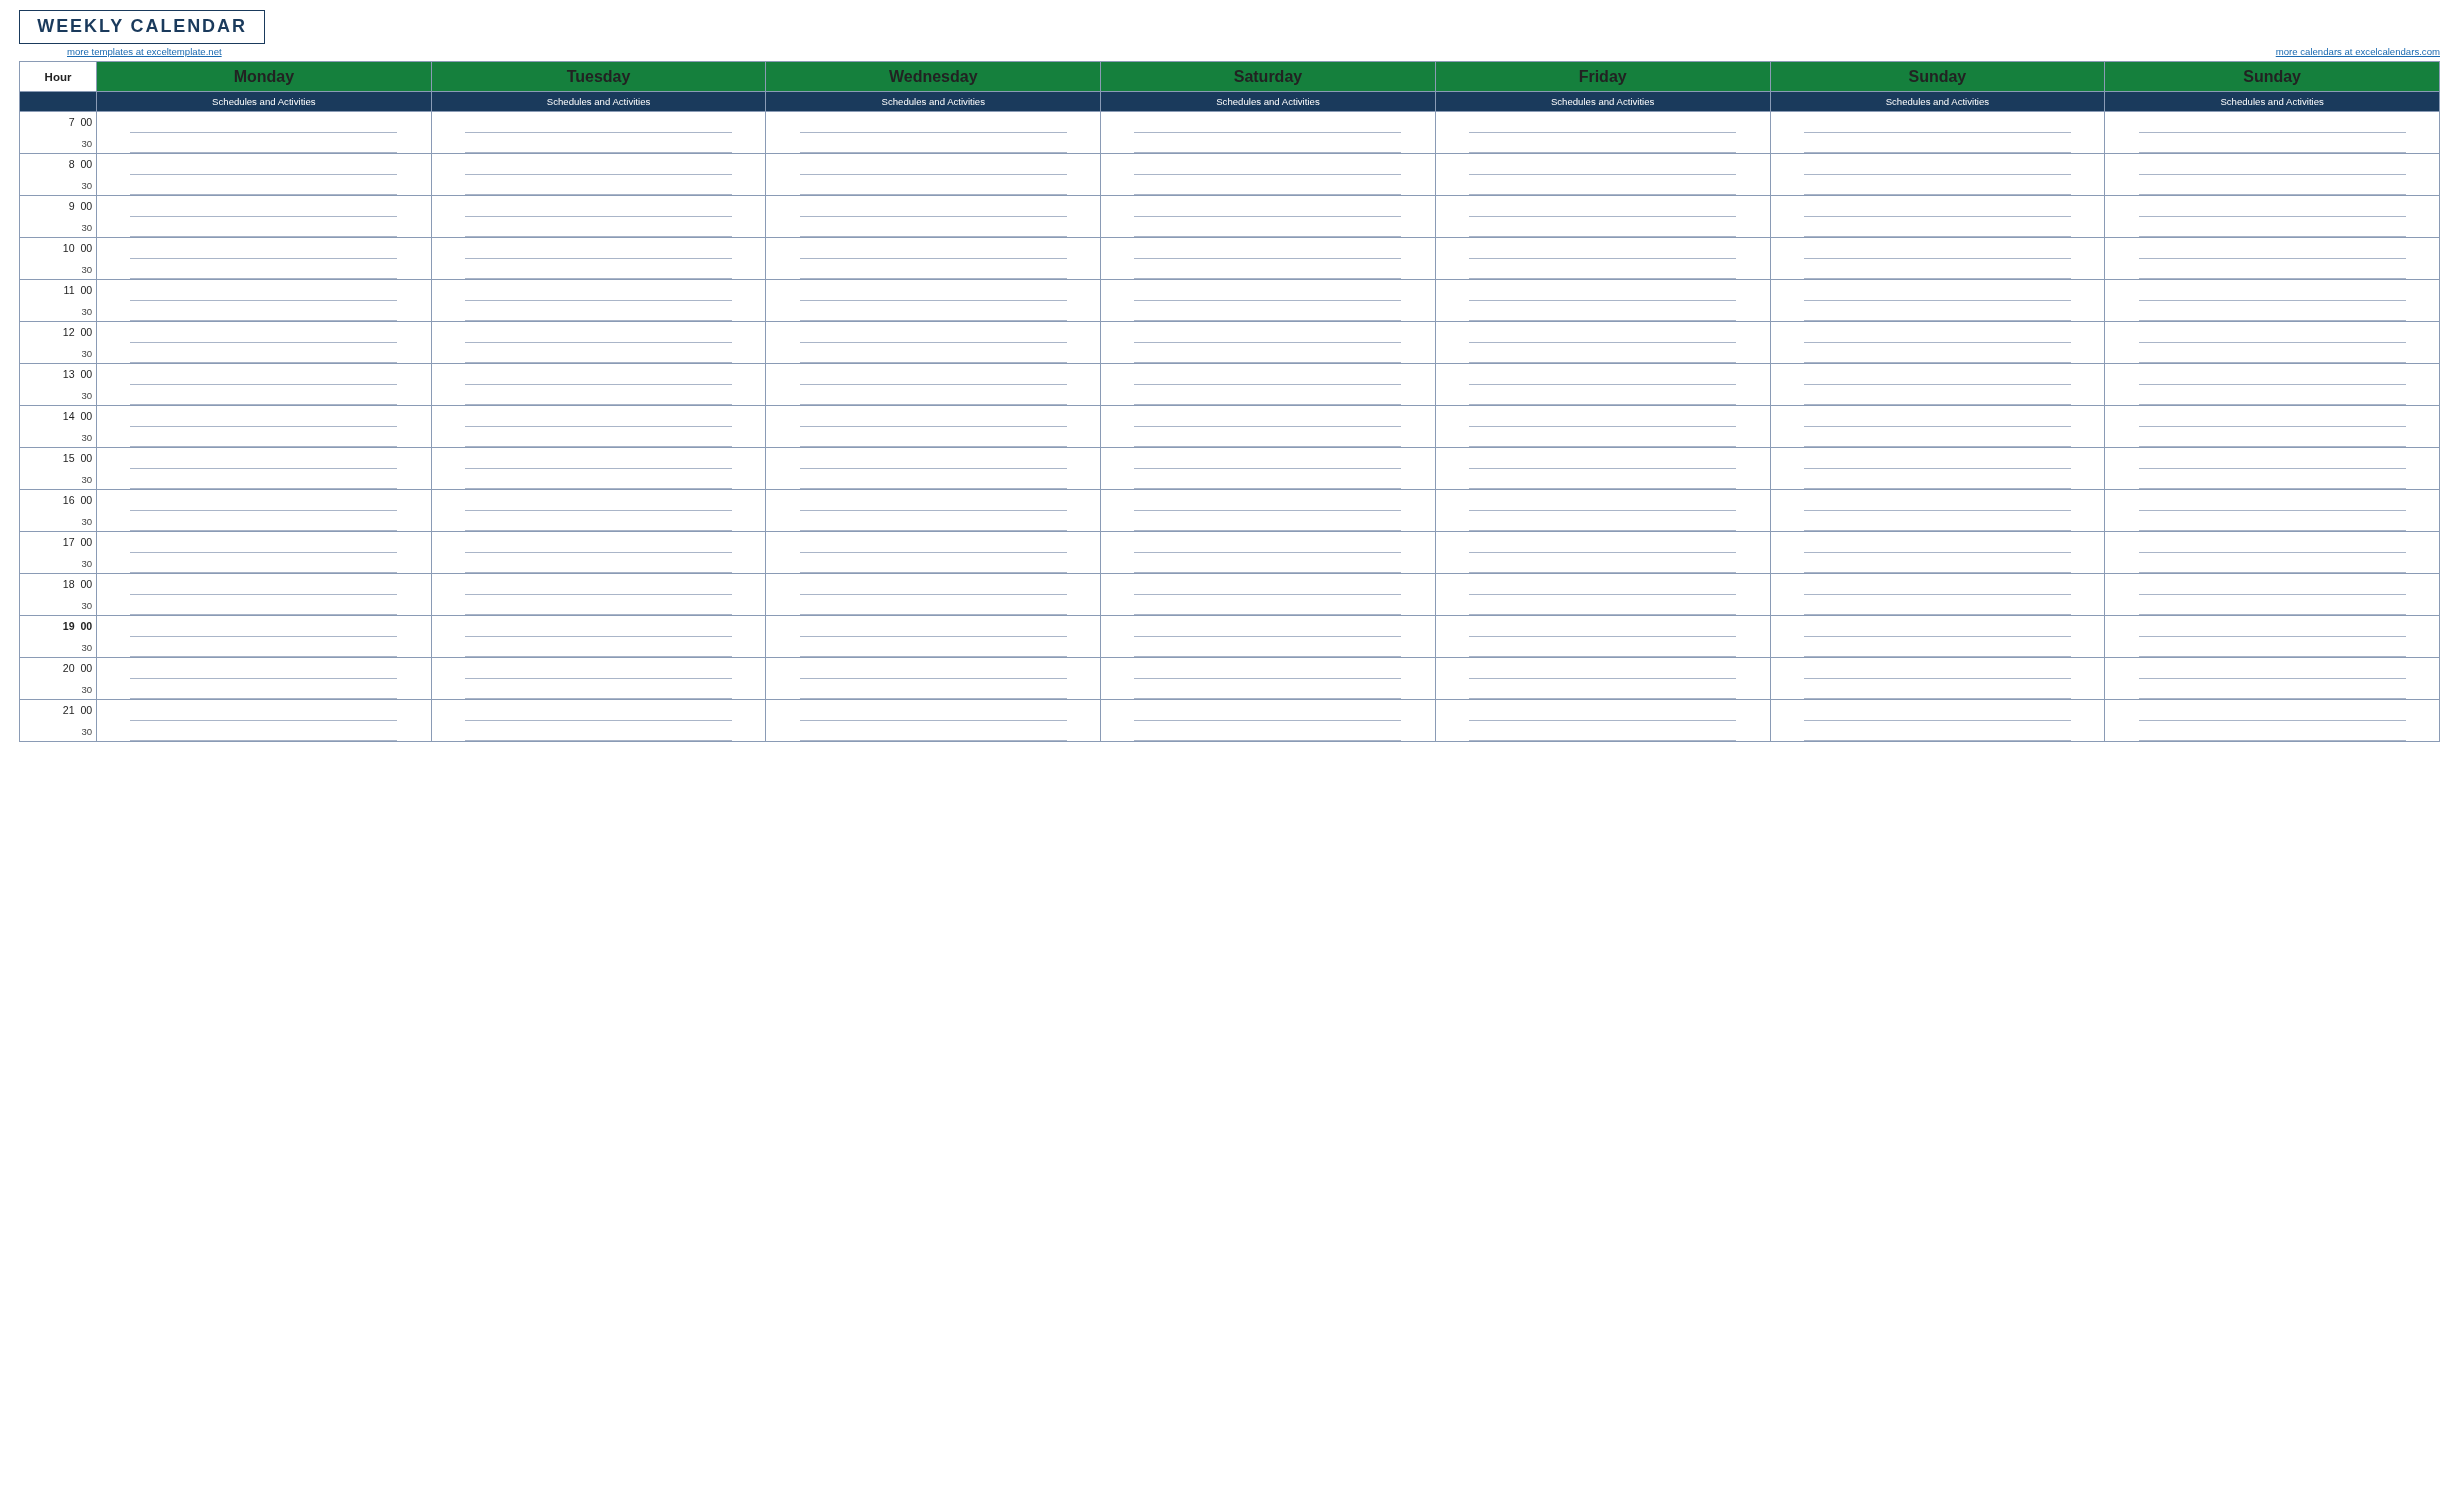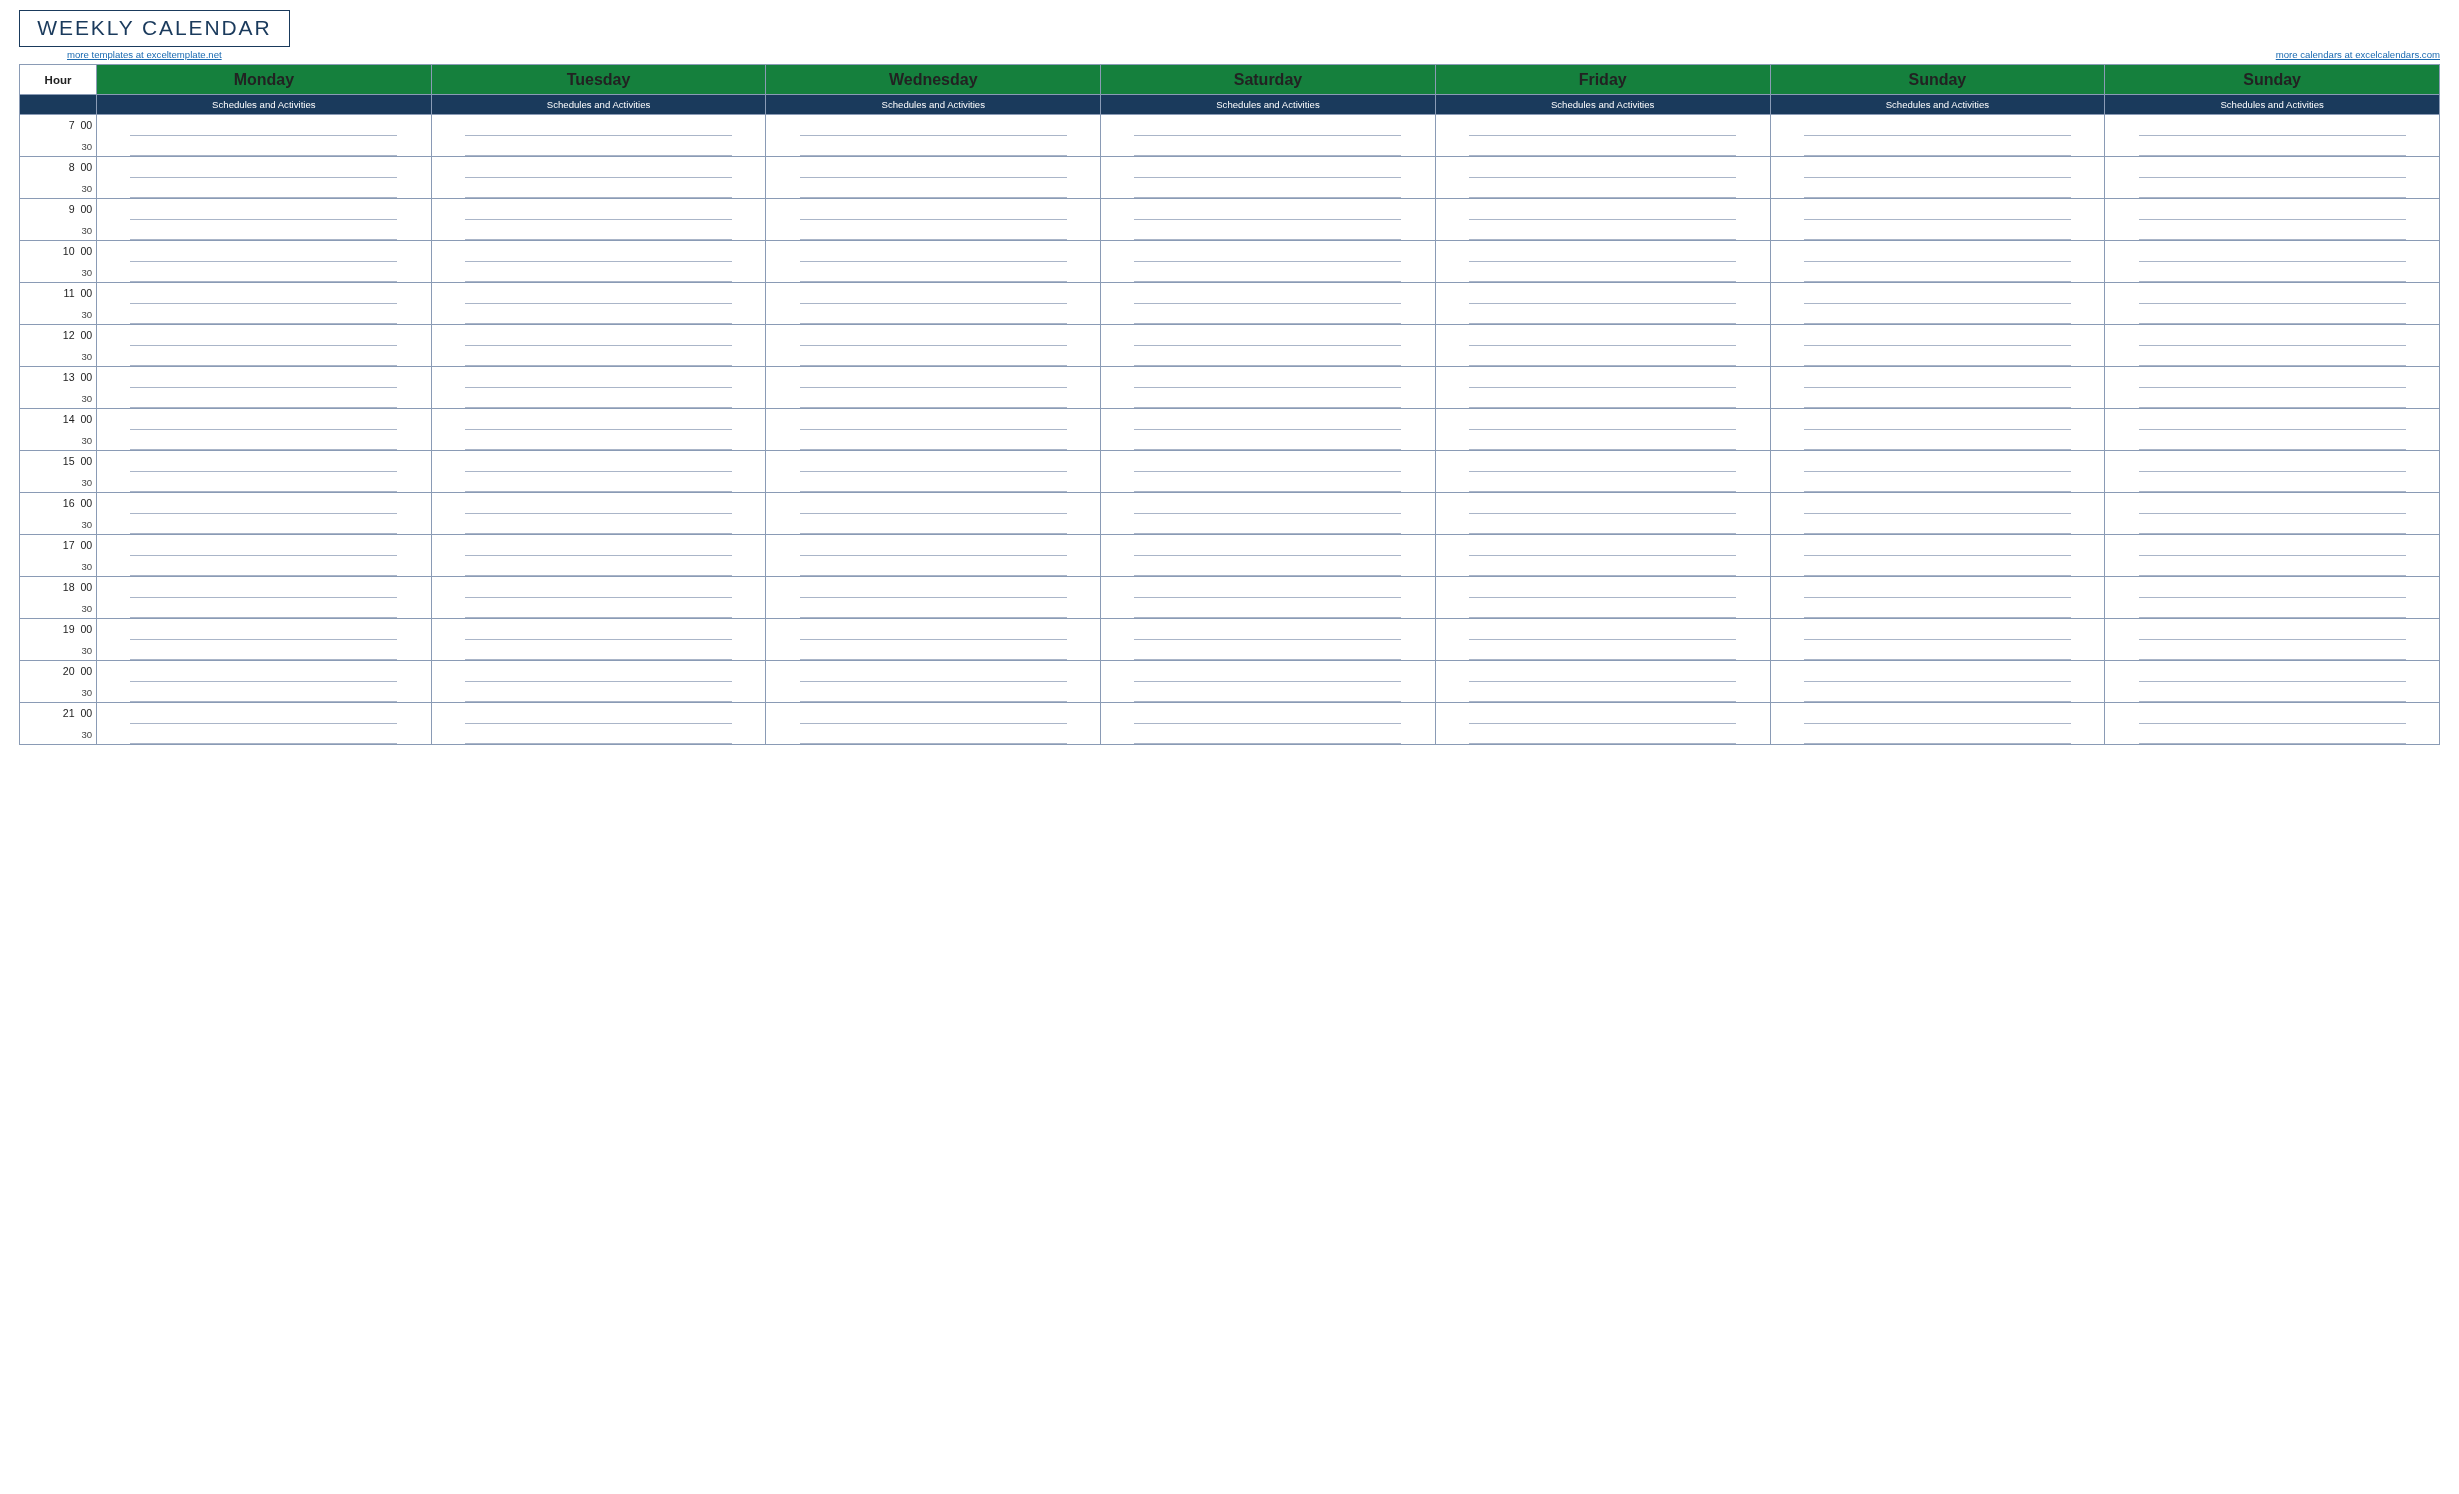--- a/index.html
+++ b/index.html
@@ -14,22 +14,22 @@
       display: flex;
       align-items: flex-end;
       margin-bottom: 1.9px;
     }
     .title-box {
       border: 1.9px solid #1a3a5c;
       padding: 5.8px 17.3px;
       display: inline-block;
     }
     .page-title {
-      font-size: 21px;
-      font-weight: normal;
+      font-size: 18px;
+      font-weight: bold;
       color: #1a3a5c;
       letter-spacing: 1.9px;
     }
     .links-row {
       display: flex;
       justify-content: space-between;
       margin-bottom: 3.8px;
       font-size: 9.6px;
       margin-left: 48px;
     }
@@ -733,21 +733,21 @@
           <div class="cell-inner"></div>
         </td>
         <td class="day-cell">
           <div class="cell-inner"></div>
         </td>
         <td class="day-cell">
           <div class="cell-inner"></div>
         </td>
       </tr>
       <tr class="hour-row">
-        <td class="time-cell"><span style="font-weight:normal;margin-left:8px;">19&nbsp;&nbsp;00</span></td>
+        <td class="time-cell"><span style="font-weight:bold;margin-left:8px;">19&nbsp;&nbsp;00</span></td>
         <td class="day-cell">
           <div class="cell-inner"></div>
         </td>
         <td class="day-cell">
           <div class="cell-inner"></div>
         </td>
         <td class="day-cell">
           <div class="cell-inner"></div>
         </td>
         <td class="day-cell">

